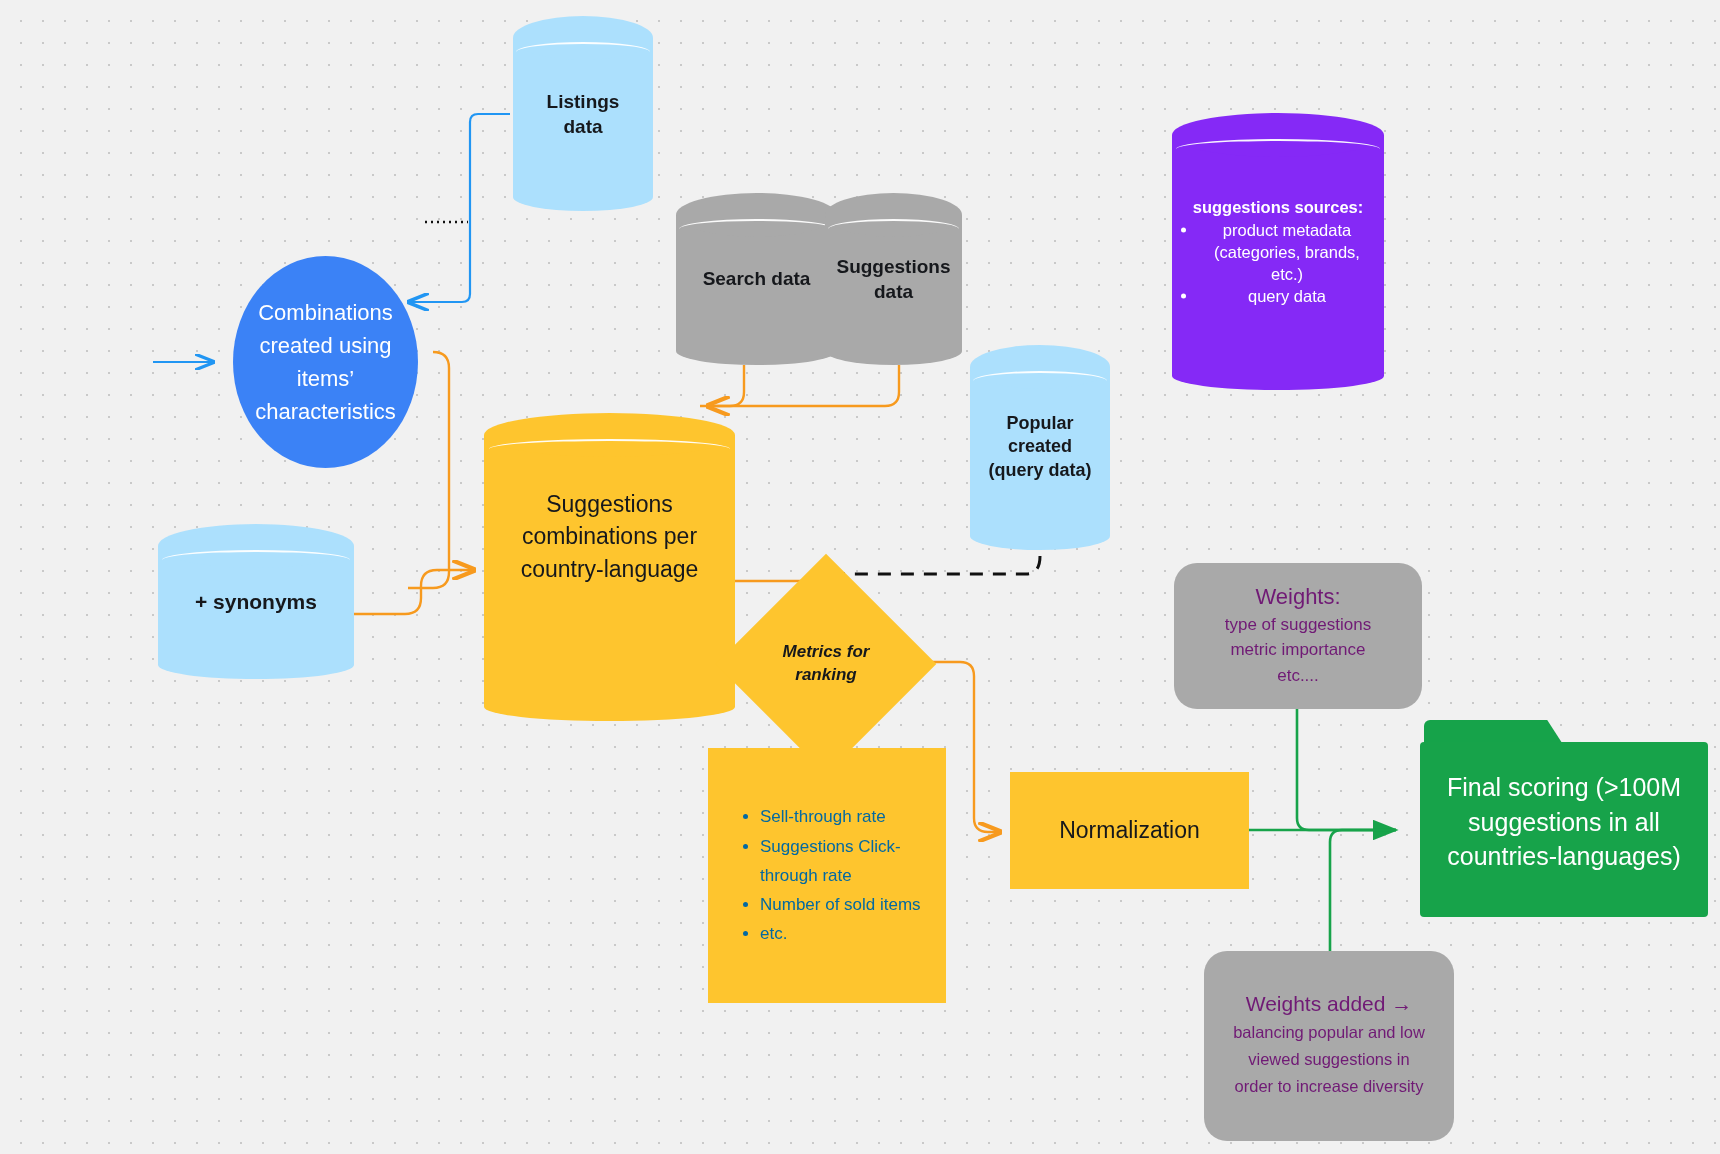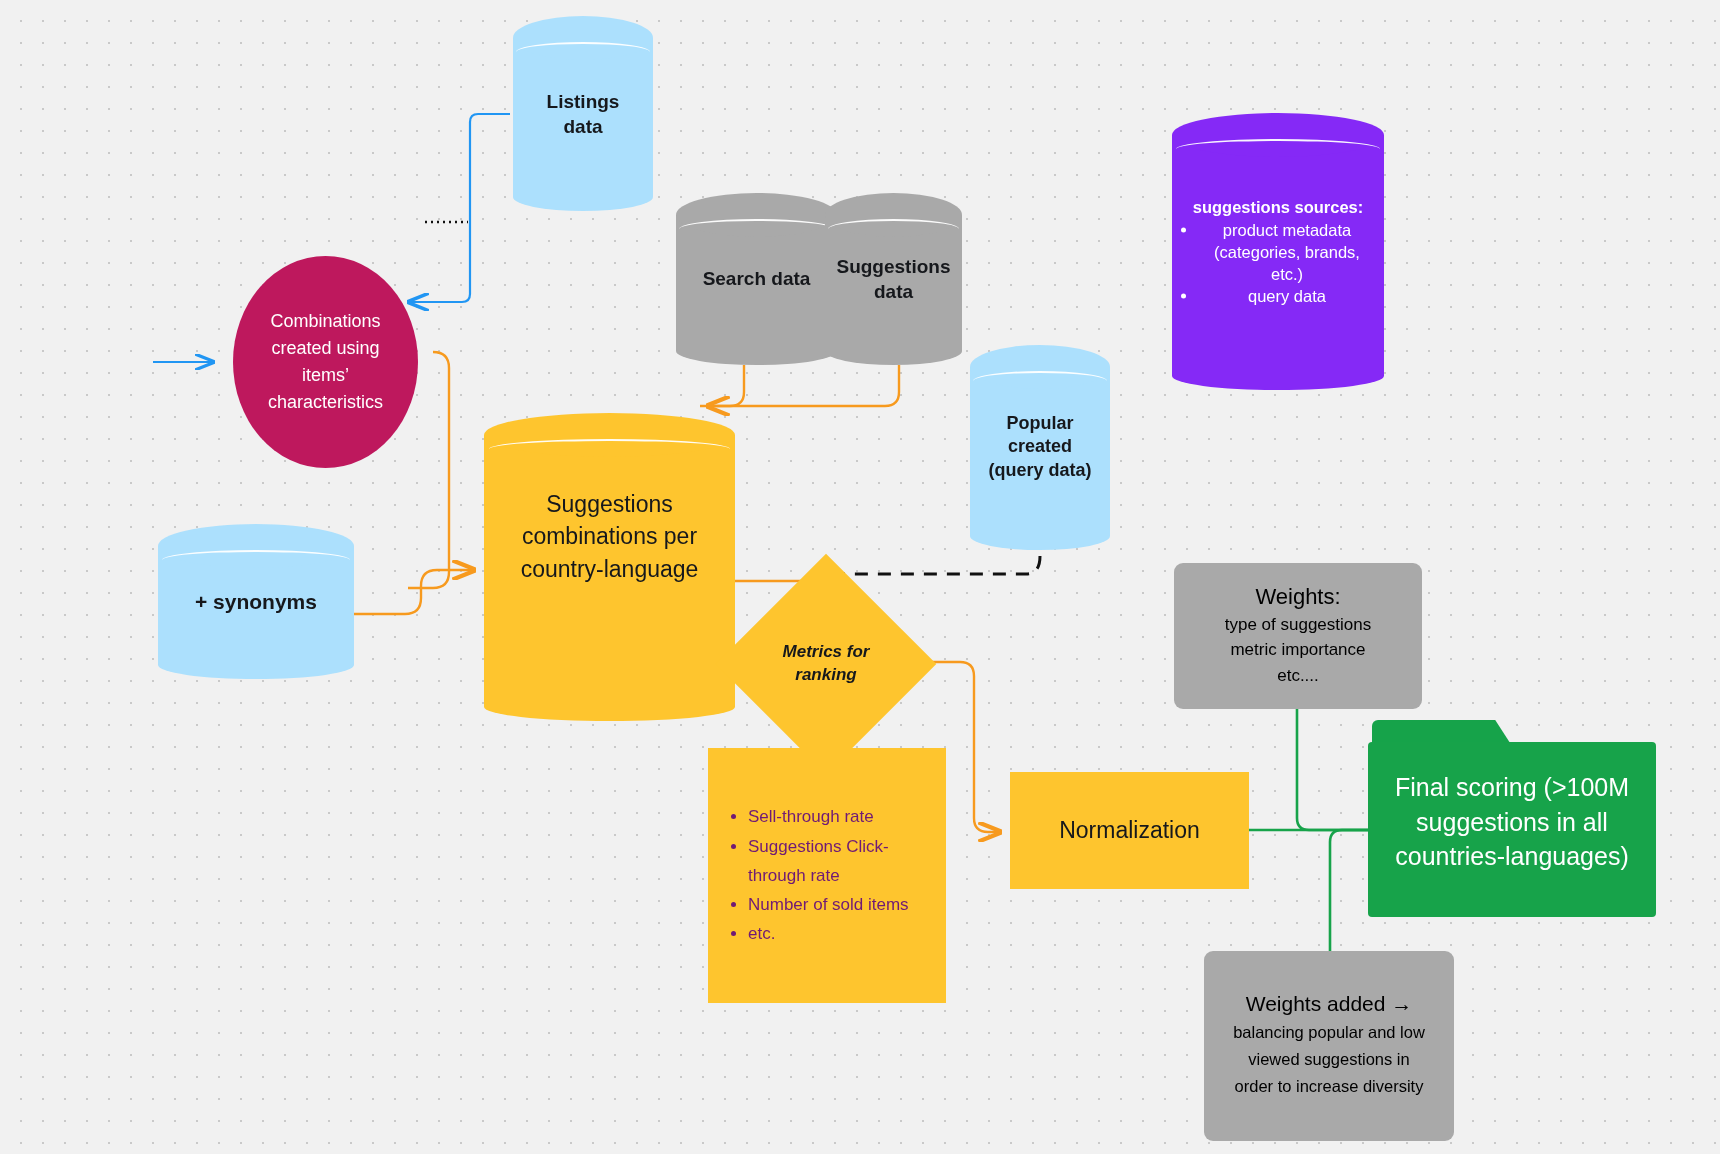--- a/index.html
+++ b/index.html
@@ -68,50 +68,50 @@
   .c-gray .body, .c-gray .top, .c-gray .bottom { background: #a9a9a9; }
   .c-yellow .body, .c-yellow .top, .c-yellow .bottom { background: #fec52e; }
   .c-purple .body, .c-purple .top, .c-purple .bottom { background: #8529f6; }
 
   .bold-label { font-weight: bold; color: #16181c; font-size: 19px; }
   .plain-label { color: #16181c; }
 
   
   .ellipse {
     position: absolute;
-    background: #be185d;
+    background: #3b82f6;
     border-radius: 50%;
     display: flex;
     align-items: center;
     justify-content: center;
     text-align: center;
     color: #ffffff;
-    font-size: 18px;
+    font-size: 22px;
     line-height: 1.5;
   }
 
   
   .rect {
     position: absolute;
     background: #fec52e;
     display: flex;
     align-items: center;
     justify-content: center;
     color: #16181c;
   }
   .rounded-gray {
     position: absolute;
     background: #a9a9a9;
-    border-radius: 9px;
+    border-radius: 23px;
     display: flex;
     flex-direction: column;
     align-items: center;
     justify-content: center;
     text-align: center;
-    color: #000000;
+    color: #701a75;
   }
 
   
   .diamond-wrap {
     position: absolute;
   }
   .diamond-shape {
     position: absolute;
     inset: 0;
     background: #fec52e;
@@ -161,25 +161,25 @@
   .folder .ftext {
     color: #ffffff;
     font-size: 25px;
     line-height: 1.38;
     text-align: center;
     width: 90%;
   }
 
   
   ul.bullets {
-    margin: 0;
+    margin: 12px;
     padding-left: 40px;
     font-size: 17px;
     line-height: 1.72;
-    color: #701a75;
+    color: #0369a1;
   }
   ul.bullets li { margin: 0; }
 
   .purple-list {
     color: #ffffff;
     text-align: center;
     font-size: 16.5px;
     line-height: 1.45;
   }
   .purple-list .hdr { font-weight: bold; display: block; margin-bottom: 2px; }
@@ -358,20 +358,20 @@
     <div style="font-size:17px; line-height:1.5;">etc....</div>
   </div>
 
   <div class="rounded-gray" style="left:1204px; top:951px; width:250px; height:190px;">
     <div style="font-size:21px; margin-bottom:3px;">Weights added →</div>
     <div style="font-size:16.5px; line-height:1.62;">balancing popular and low</div>
     <div style="font-size:16.5px; line-height:1.62;">viewed suggestions in</div>
     <div style="font-size:16.5px; line-height:1.62;">order to increase diversity</div>
   </div>
 
-  <div class="folder" style="left:1368px; top:720px; width:288px; height:197px;">
+  <div class="folder" style="left:1420px; top:720px; width:288px; height:197px;">
     <div class="tab"></div>
     <div class="sheet">
       <div class="ftext">Final scoring (&gt;100M suggestions in all countries-languages)</div>
     </div>
   </div>
 
 </div>
 
 </body></html>

